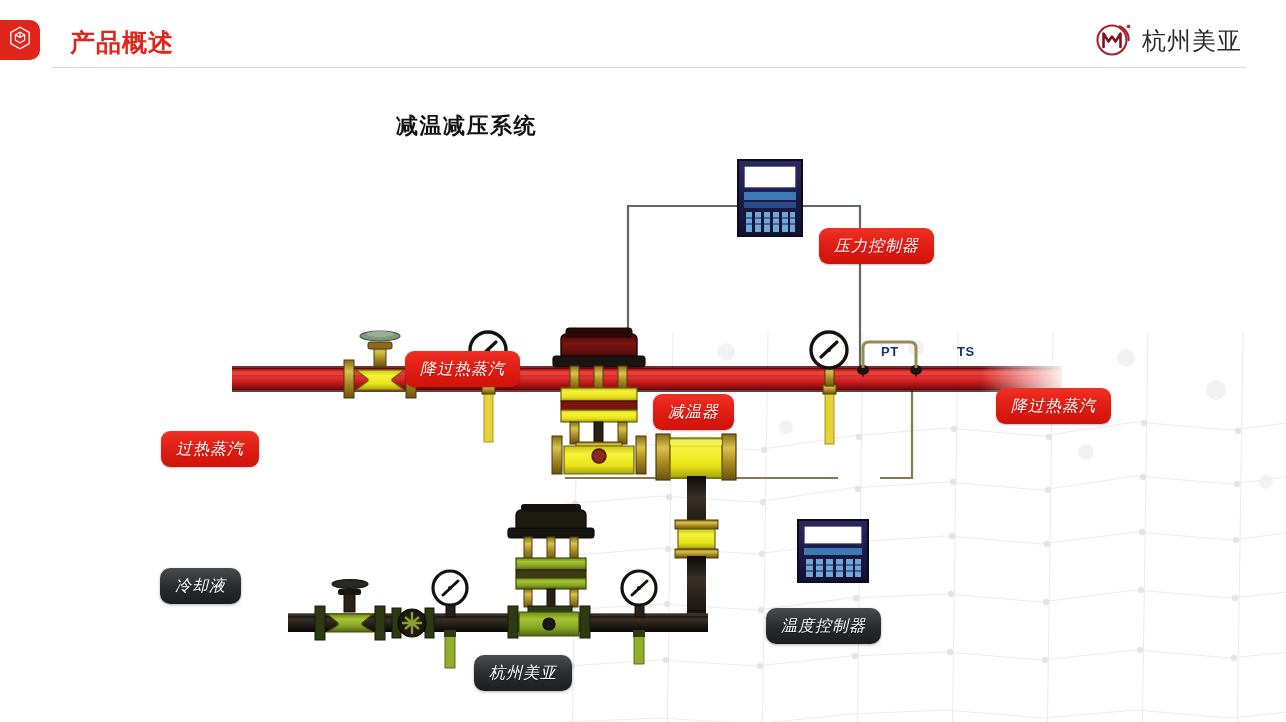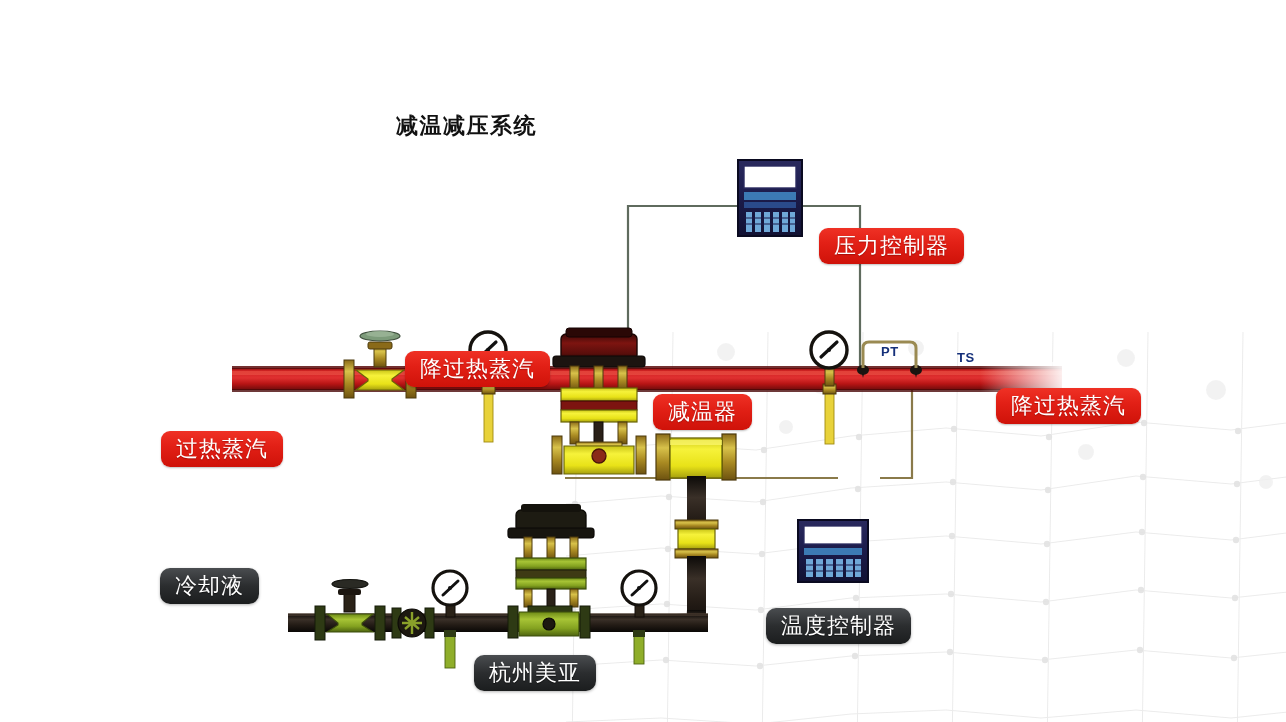--- a/index.html
+++ b/index.html
@@ -26,21 +26,21 @@
   .brand{position:absolute;right:44px;top:18px;display:flex;align-items:center;gap:8px;}
   .brand-text{font-size:24px;color:#2b2b2b;letter-spacing:1px;line-height:30px;}
 
   
   .diagram{position:absolute;left:0;top:70px;width:1286px;height:652px;padding-left:12px;}
   .dg-title{position:absolute;left:396px;top:41px;font-size:22px;font-weight:bold;color:#111;
             letter-spacing:1.5px;}
 
   
   .pill{position:absolute;display:flex;align-items:center;justify-content:center;
-        color:#fff;font-size:22px;letter-spacing:1px;white-space:nowrap;box-sizing:border-box;}
+        color:#fff;font-size:16px;letter-spacing:1px;white-space:nowrap;box-sizing:border-box;font-style:italic;}
   .pill-red{background:linear-gradient(180deg,#ef3125 0%,#e22016 42%,#cf1209 100%);
             border-radius:9px;padding:0 15px;height:36px;
             box-shadow:0 1px 2px rgba(0,0,0,.25);
             text-shadow:0 1px 1px rgba(120,0,0,.5);}
   .pill-dark{background:linear-gradient(180deg,#4a4d50 0%,#2b2d2f 50%,#1b1d1e 100%);
              border-radius:10px;padding:0 15px;height:36px;
              box-shadow:0 1px 3px rgba(0,0,0,.3);
              text-shadow:0 1px 1px rgba(0,0,0,.6);}
 
   .tag{position:absolute;font-size:13px;color:#15307a;font-weight:bold;letter-spacing:.5px;}
@@ -122,20 +122,44 @@
           <circle cx="560" cy="26" r="9"></circle>
         <circle cx="650" cy="58" r="10"></circle>
           <circle cx="735" cy="30" r="8"></circle>
         <circle cx="220" cy="95" r="7"></circle>
           <circle cx="520" cy="120" r="8"></circle>
           <circle cx="700" cy="150" r="7"></circle>
       </g>
     </svg>
   </div>
 
+  <div class="header">
+    <div class="hdr-badge">
+      <span>
+        <svg width="22" height="24" viewBox="0 0 22 24" fill="none" xmlns="http://www.w3.org/2000/svg">
+          <path d="M11 1.2 L20.2 6.4 L20.2 17.6 L11 22.8 L1.8 17.6 L1.8 6.4 Z" stroke="#ffffff" stroke-width="1.3"></path>
+          <path d="M11 6.2 L15.6 8.8 L15.6 14.2 L11 16.8 L6.4 14.2 L6.4 8.8 Z" stroke="#ffffff" stroke-width="1.2"></path>
+          <path d="M11 6.2 L11 11.5 M11 11.5 L15.6 8.8 M11 11.5 L6.4 8.8" stroke="#ffffff" stroke-width="1.1"></path>
+        </svg>
+      </span>
+    </div>
+    <div class="hdr-title">产品概述</div>
+    <div class="hdr-rule"></div>
+    <div class="brand">
+      <span>
+        <svg width="42" height="42" viewBox="0 0 42 42" xmlns="http://www.w3.org/2000/svg">
+          <circle cx="20" cy="22" r="14.5" fill="none" stroke="#a8212b" stroke-width="2.1"></circle>
+          <path d="M11.5 29 L11.5 15.5 L16.5 23.5 L20 18.5 L23.5 23.5 L28.5 15.5 L28.5 29" fill="none" stroke="#7a1520" stroke-width="2.6" stroke-linejoin="round" stroke-linecap="round"></path>
+          <path d="M27 8 C34 11 37.5 17 36.5 23" fill="none" stroke="#a8212b" stroke-width="2"></path>
+          <circle cx="36.5" cy="8.5" r="1.8" fill="#a8212b"></circle>
+        </svg>
+      </span>
+      <span class="brand-text">杭州美亚</span>
+    </div>
+  </div>
 
   <div class="diagram">
 
     <div class="dg-title">减温减压系统</div>
 
     <svg class="art" viewBox="0 0 1286 652" xmlns="http://www.w3.org/2000/svg">
       <defs>
         <linearGradient id="steamPipe" x1="0" y1="0" x2="0" y2="1">
           <stop offset="0%" stop-color="#7a1010"></stop>
           <stop offset="12%" stop-color="#d02222"></stop>
@@ -393,16 +417,16 @@
     <div class="pill pill-red" style="left:996px;top:318px;">降过热蒸汽</div>
 
     <div class="pill pill-dark" style="left:160px;top:498px;">冷却液</div>
 
     <div class="pill pill-dark" style="left:474px;top:585px;">杭州美亚</div>
 
     <div class="pill pill-dark" style="left:766px;top:538px;">温度控制器</div>
 
     <div class="tag" style="left:881px;top:274px;">PT</div>
 
-    <div class="tag" style="left:957px;top:280px;">TS</div>
+    <div class="tag" style="left:957px;top:274px;">TS</div>
 
   </div>
 </div>
 
 </body></html>

